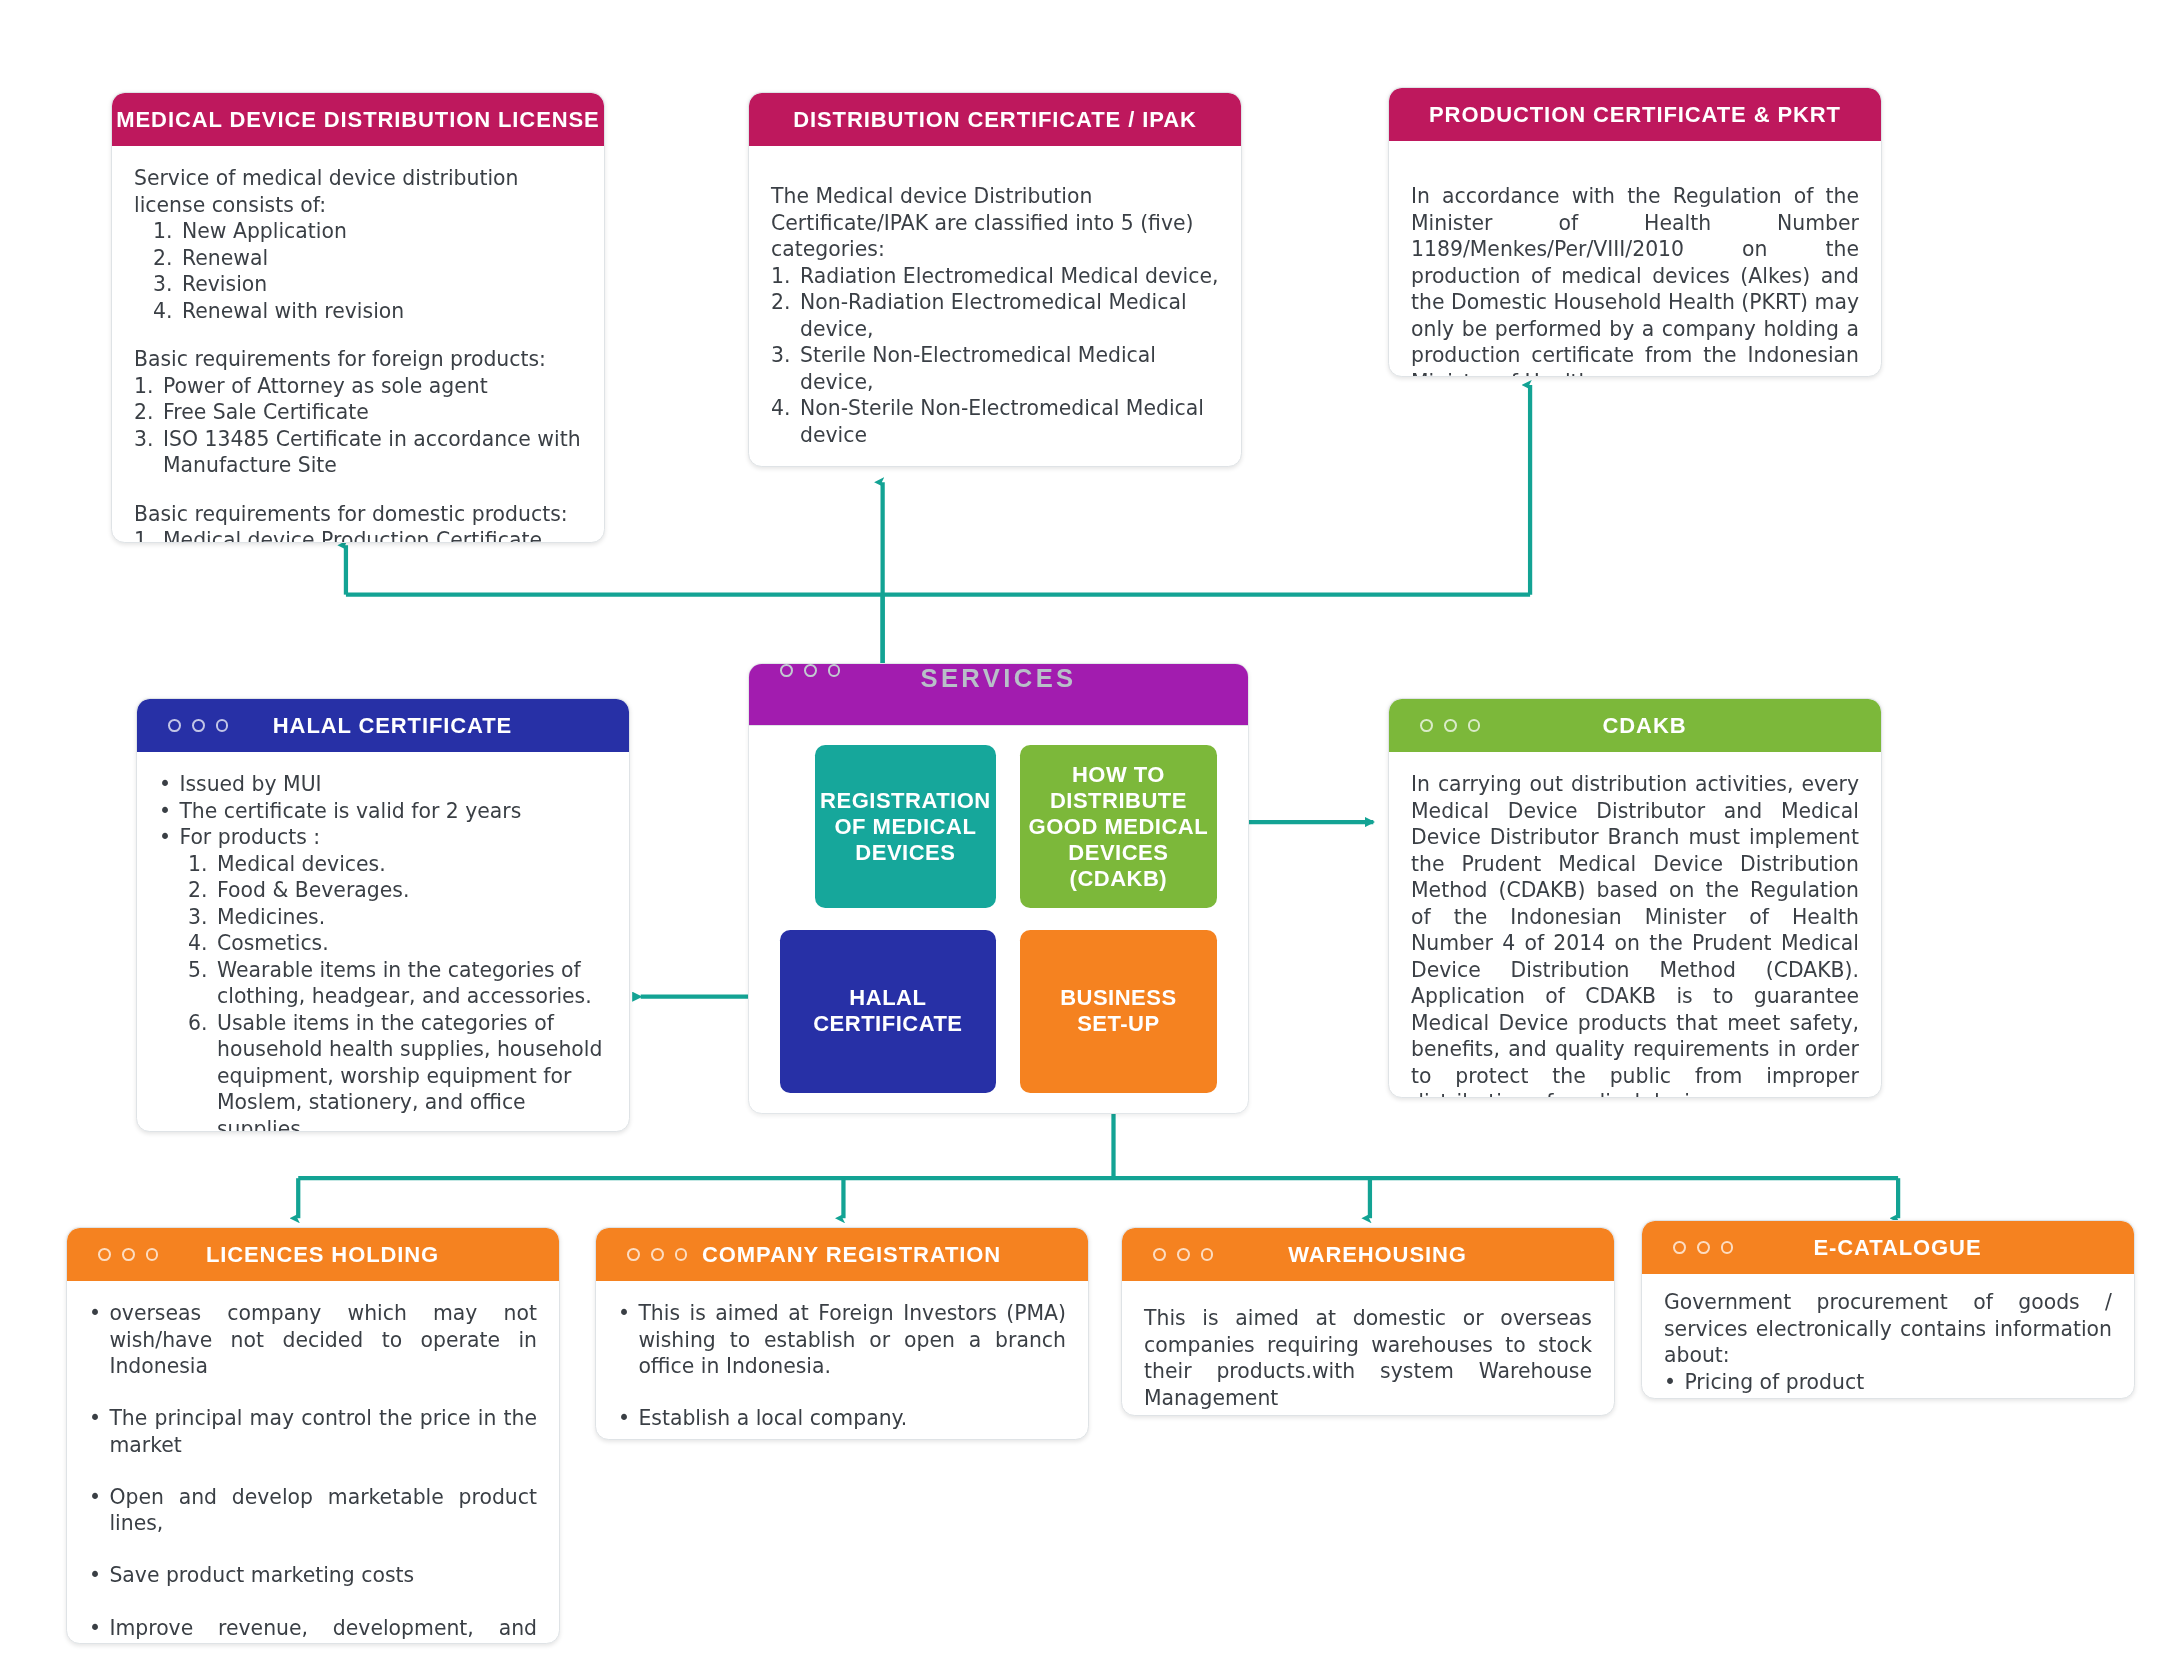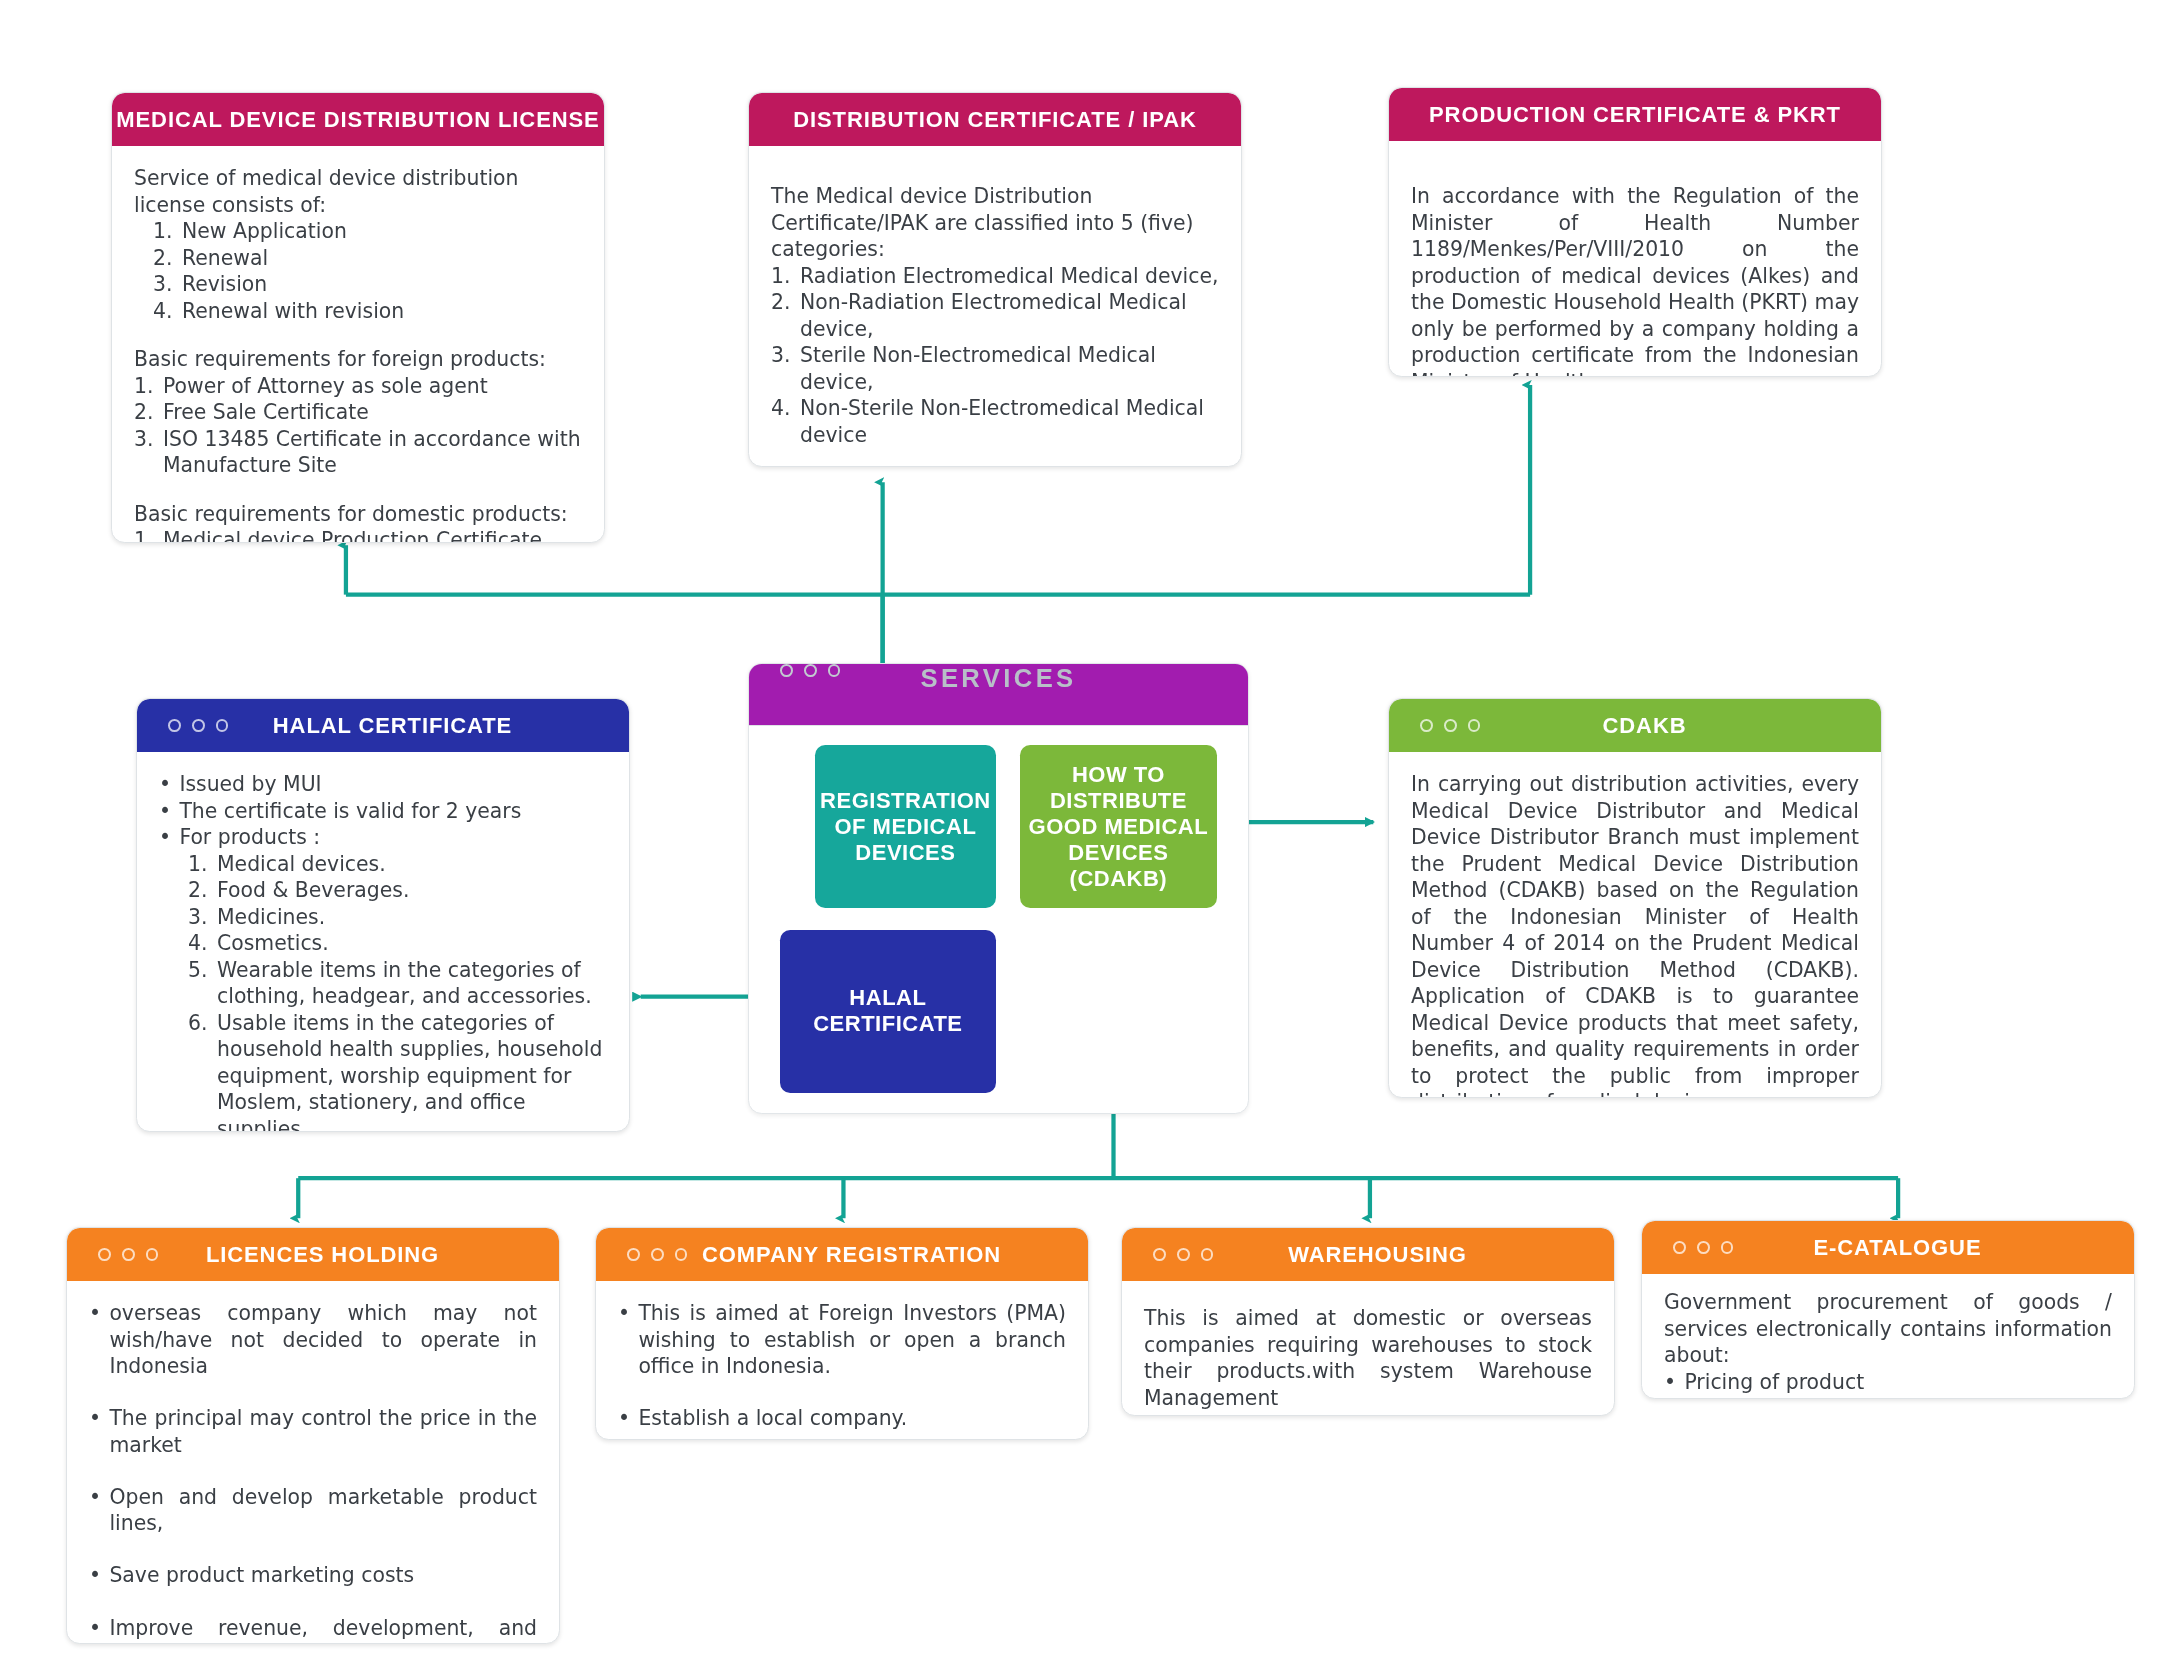--- a/index.html
+++ b/index.html
@@ -310,20 +310,23 @@
     <div class="tiles">
       <div class="tile t-teal">
         <span>REGISTRATION<br>OF MEDICAL<br>DEVICES</span>
       </div>
       <div class="tile t-green">
         <span>HOW TO<br>DISTRIBUTE<br>GOOD MEDICAL<br>DEVICES<br>(CDAKB)</span>
       </div>
       <div class="tile t-blue">
         <span>HALAL<br>CERTIFICATE</span>
       </div>
+      <div class="tile t-orange">
+        <span>BUSINESS<br>SET-UP</span>
+      </div>
     </div>
   </div>
 
   <div class="card" id="card-cdakb" style="left:1388px;top:698px;width:494px;height:400px;">
     <div class="card-head h-green">
       <div class="dots">
         <span class="dot"></span>
         <span class="dot"></span>
         <span class="dot"></span>
       </div>

